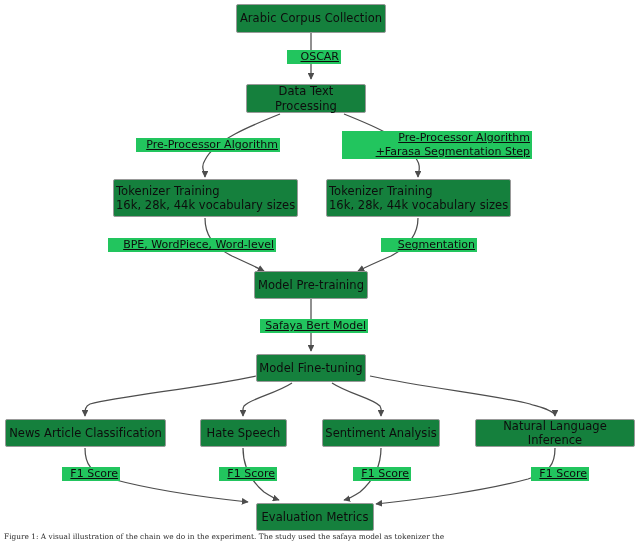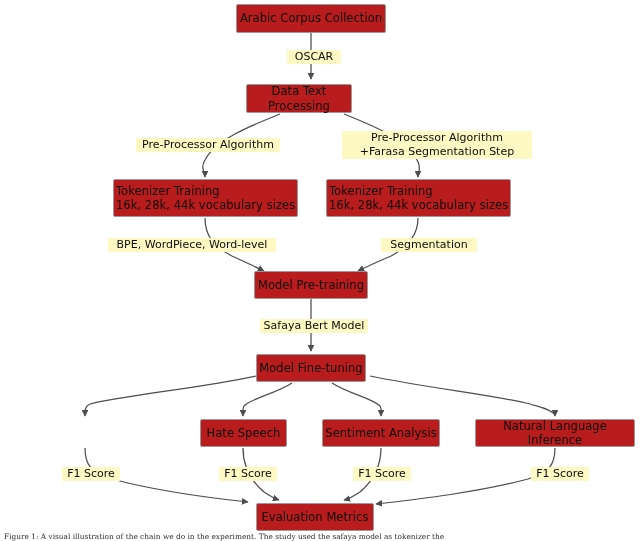--- a/index.html
+++ b/index.html
@@ -23,21 +23,21 @@
   #flow-svg {
     position: absolute;
     left: 0;
     top: 0;
     width: 640px;
     height: 541px;
   }
   .node {
     position: absolute;
     box-sizing: border-box;
-    background: #b91c1c;
+    background: #15803d;
     border: 1px solid #999999;
     border-radius: 2px;
     display: flex;
     align-items: center;
     justify-content: center;
     text-align: center;
     font-size: 11.5px;
     line-height: 1.25;
     color: #0d0d0d;
     letter-spacing: 0.05px;
@@ -51,24 +51,25 @@
   .node-label {
     white-space: pre-line;
     display: block;
   }
   .edge-label {
     position: absolute;
     font-size: 11px;
     line-height: 1.25;
     color: #0d0d0d;
     white-space: pre-line;
-    text-align: center;
-    background: #fef9c3;
+    text-align: right;
+    background: #22c55e;
     padding: 0 2px;
     z-index: 4;
+    text-decoration: underline;
   }
   .caption {
     position: absolute;
     left: 4px;
     top: 533px;
     width: 634px;
     font-family: "DejaVu Serif", serif;
     font-size: 7.4px;
     line-height: 1.15;
     color: #2a2a2a;
@@ -117,21 +118,21 @@
       <path d="M 381,448 C 381,466 374,480 360,492 C 354,496 348,499 344,500"></path>
 
       <path d="M 555,448 C 555,464 550,472 528,479 C 480,492 420,499 376,504"></path>
     </g>
   </svg>
 
   <div class="node" style="left:236px; top:4px; width:150px; height:29px;">
     <span class="node-label">Arabic Corpus Collection</span>
   </div>
 
-  <div class="node" style="left:246px; top:84px; width:106px; height:29px;">
+  <div class="node" style="left:246px; top:84px; width:120px; height:29px;">
     <span class="node-label">Data Text Processing</span>
   </div>
 
   <div class="node multiline" style="left:113px; top:179px; width:185px; height:38px;">
     <span class="node-label">Tokenizer Training
 16k, 28k, 44k vocabulary sizes</span>
   </div>
 
   <div class="node multiline" style="left:326px; top:179px; width:185px; height:38px;">
     <span class="node-label">Tokenizer Training
@@ -139,20 +140,23 @@
   </div>
 
   <div class="node" style="left:254px; top:271px; width:114px; height:28px;">
     <span class="node-label">Model Pre-training</span>
   </div>
 
   <div class="node" style="left:256px; top:354px; width:110px; height:28px;">
     <span class="node-label">Model Fine-tuning</span>
   </div>
 
+  <div class="node" style="left:5px; top:419px; width:161px; height:28px;">
+    <span class="node-label">News Article Classification</span>
+  </div>
 
   <div class="node" style="left:200px; top:419px; width:87px; height:28px;">
     <span class="node-label">Hate Speech</span>
   </div>
 
   <div class="node" style="left:322px; top:419px; width:118px; height:28px;">
     <span class="node-label">Sentiment Analysis</span>
   </div>
 
   <div class="node" style="left:475px; top:419px; width:160px; height:28px;">

